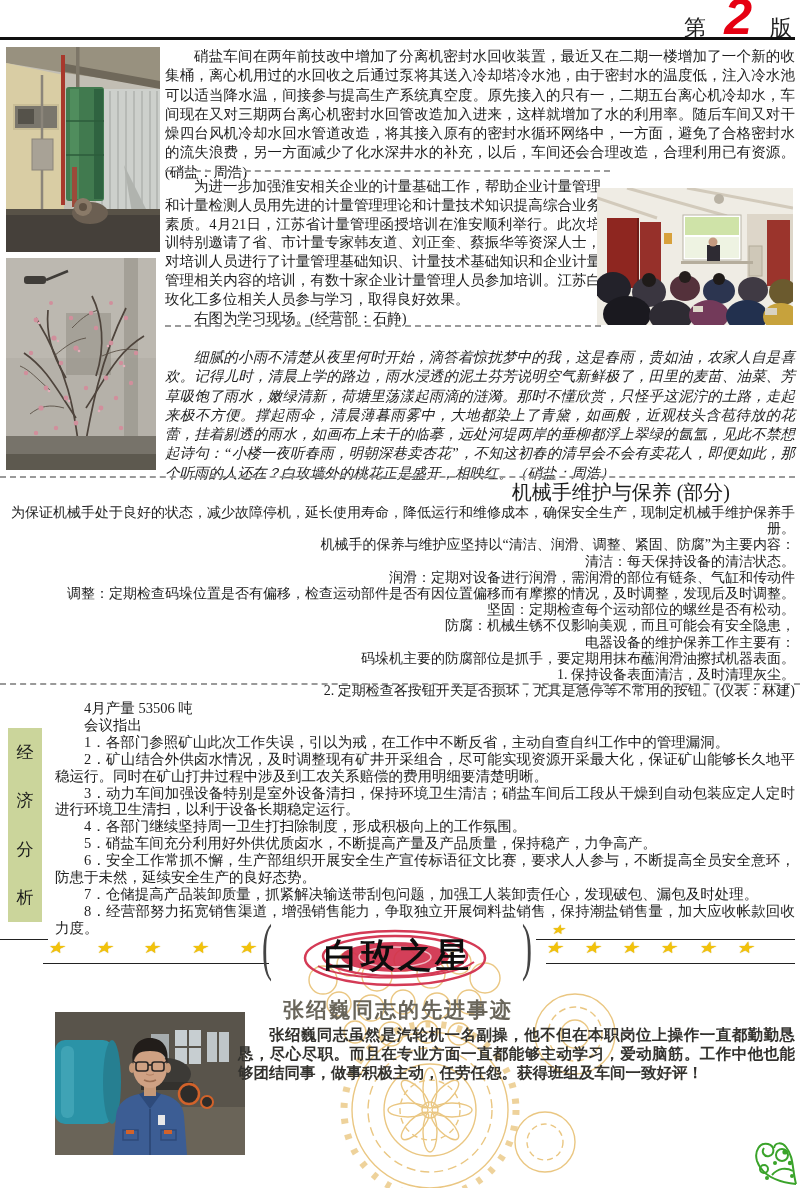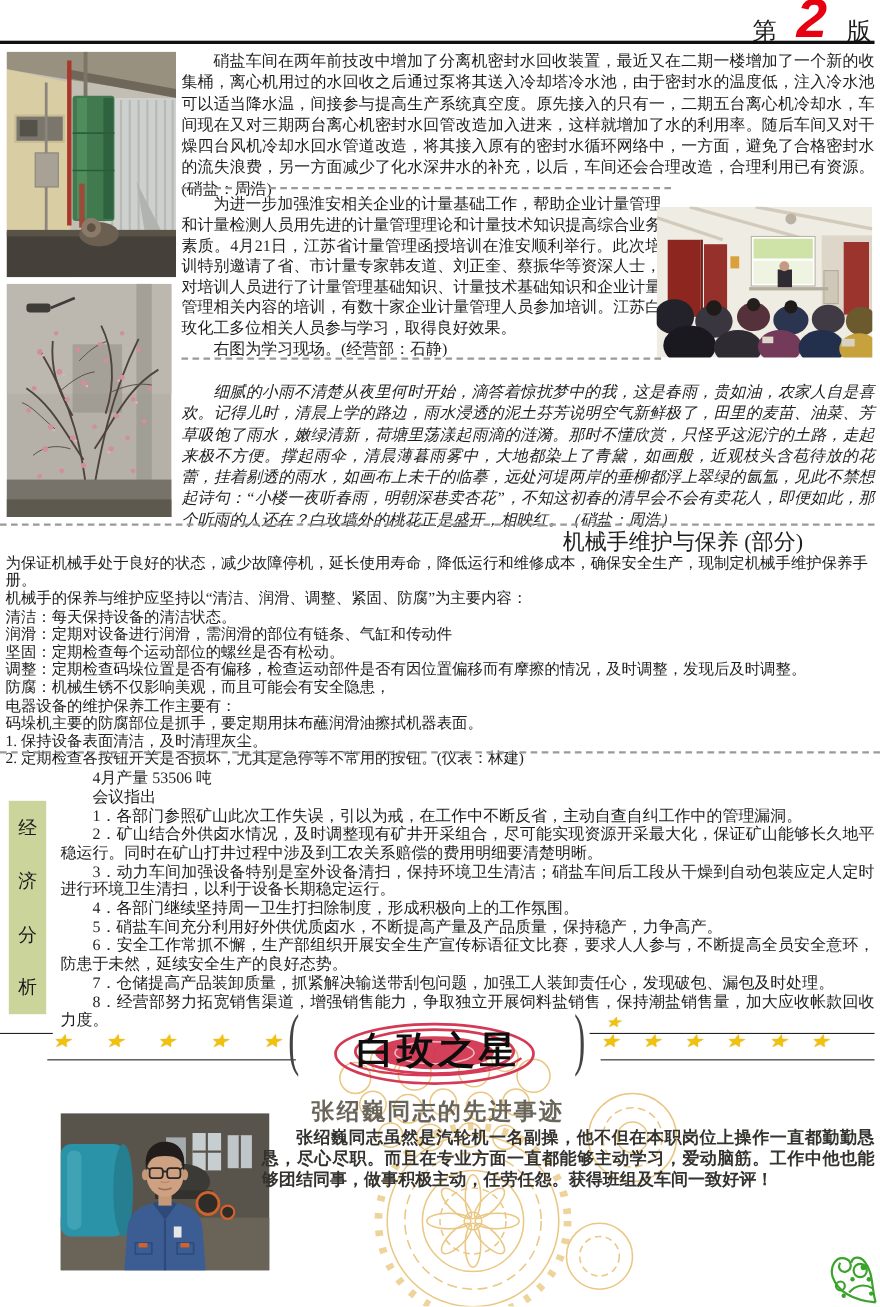--- a/index.html
+++ b/index.html
@@ -38,21 +38,21 @@
   .d1 { left:165px; top:170px; width:445px; }
   .d2 { left:165px; top:325px; width:436px; }
   .d3 { left:0;     top:476px; width:795px; }
   .d4 { left:0;     top:683px; width:800px; }
 
   
   .maint-title { position:absolute; left:0; top:479px; width:730px; margin:0;
                  text-align:right; font-size:20px; font-weight:normal; }
   .maint { position:absolute; left:5px; top:505px; width:790px;
            font-size:14px; line-height:16.2px; }
-  .maint p { margin:0; }
+  .maint p { margin:0;text-align:right; }
 
   
   .eco-strip { position:absolute; left:8px; top:728px; width:34px; height:194px;
                background:#cbd59b; display:flex; flex-direction:column;
                align-items:center; justify-content:space-around;
                font-size:17px; color:#1a1a1a; }
   .eco-body { position:absolute; left:55px; top:700px; width:740px;
               font-size:14.5px; line-height:16.9px; }
   .eco-body p { margin:0; text-indent:2em; text-align:justify; }
 
@@ -254,22 +254,22 @@
 
   <p class="art art3">细腻的小雨不清楚从夜里何时开始，滴答着惊扰梦中的我，这是春雨，贵如油，农家人自是喜欢。记得儿时，清晨上学的路边，雨水浸透的泥土芬芳说明空气新鲜极了，田里的麦苗、油菜、芳草吸饱了雨水，嫩绿清新，荷塘里荡漾起雨滴的涟漪。那时不懂欣赏，只怪乎这泥泞的土路，走起来极不方便。撑起雨伞，清晨薄暮雨雾中，大地都染上了青黛，如画般，近观枝头含苞待放的花蕾，挂着剔透的雨水，如画布上未干的临摹，远处河堤两岸的垂柳都浮上翠绿的氤氲，见此不禁想起诗句：“小楼一夜听春雨，明朝深巷卖杏花”，不知这初春的清早会不会有卖花人，即便如此，那个听雨的人还在？白玫墙外的桃花正是盛开，相映红。（硝盐：周浩）</p>
   <div class="divider d3"></div>
 
   <h2 class="maint-title">机械手维护与保养 (部分)</h2>
   <div class="maint">
     <p>为保证机械手处于良好的状态，减少故障停机，延长使用寿命，降低运行和维修成本，确保安全生产，现制定机械手维护保养手册。</p>
     <p>机械手的保养与维护应坚持以“清洁、润滑、调整、紧固、防腐”为主要内容：</p>
     <p>清洁：每天保持设备的清洁状态。</p>
     <p>润滑：定期对设备进行润滑，需润滑的部位有链条、气缸和传动件</p>
+    <p>调整：定期检查码垛位置是否有偏移，检查运动部件是否有因位置偏移而有摩擦的情况，及时调整，发现后及时调整。</p>
     <p>坚固：定期检查每个运动部位的螺丝是否有松动。</p>
-    <p>调整：定期检查码垛位置是否有偏移，检查运动部件是否有因位置偏移而有摩擦的情况，及时调整，发现后及时调整。</p>
     <p>防腐：机械生锈不仅影响美观，而且可能会有安全隐患，</p>
     <p>电器设备的维护保养工作主要有：</p>
     <p>码垛机主要的防腐部位是抓手，要定期用抹布蘸润滑油擦拭机器表面。</p>
     <p>1. 保持设备表面清洁，及时清理灰尘。</p>
     <p>2. 定期检查各按钮开关是否损坏，尤其是急停等不常用的按钮。(仪表：林建)</p>
   </div>
   <div class="divider d4"></div>
 
   <aside class="eco-strip">
     <span>经</span>

